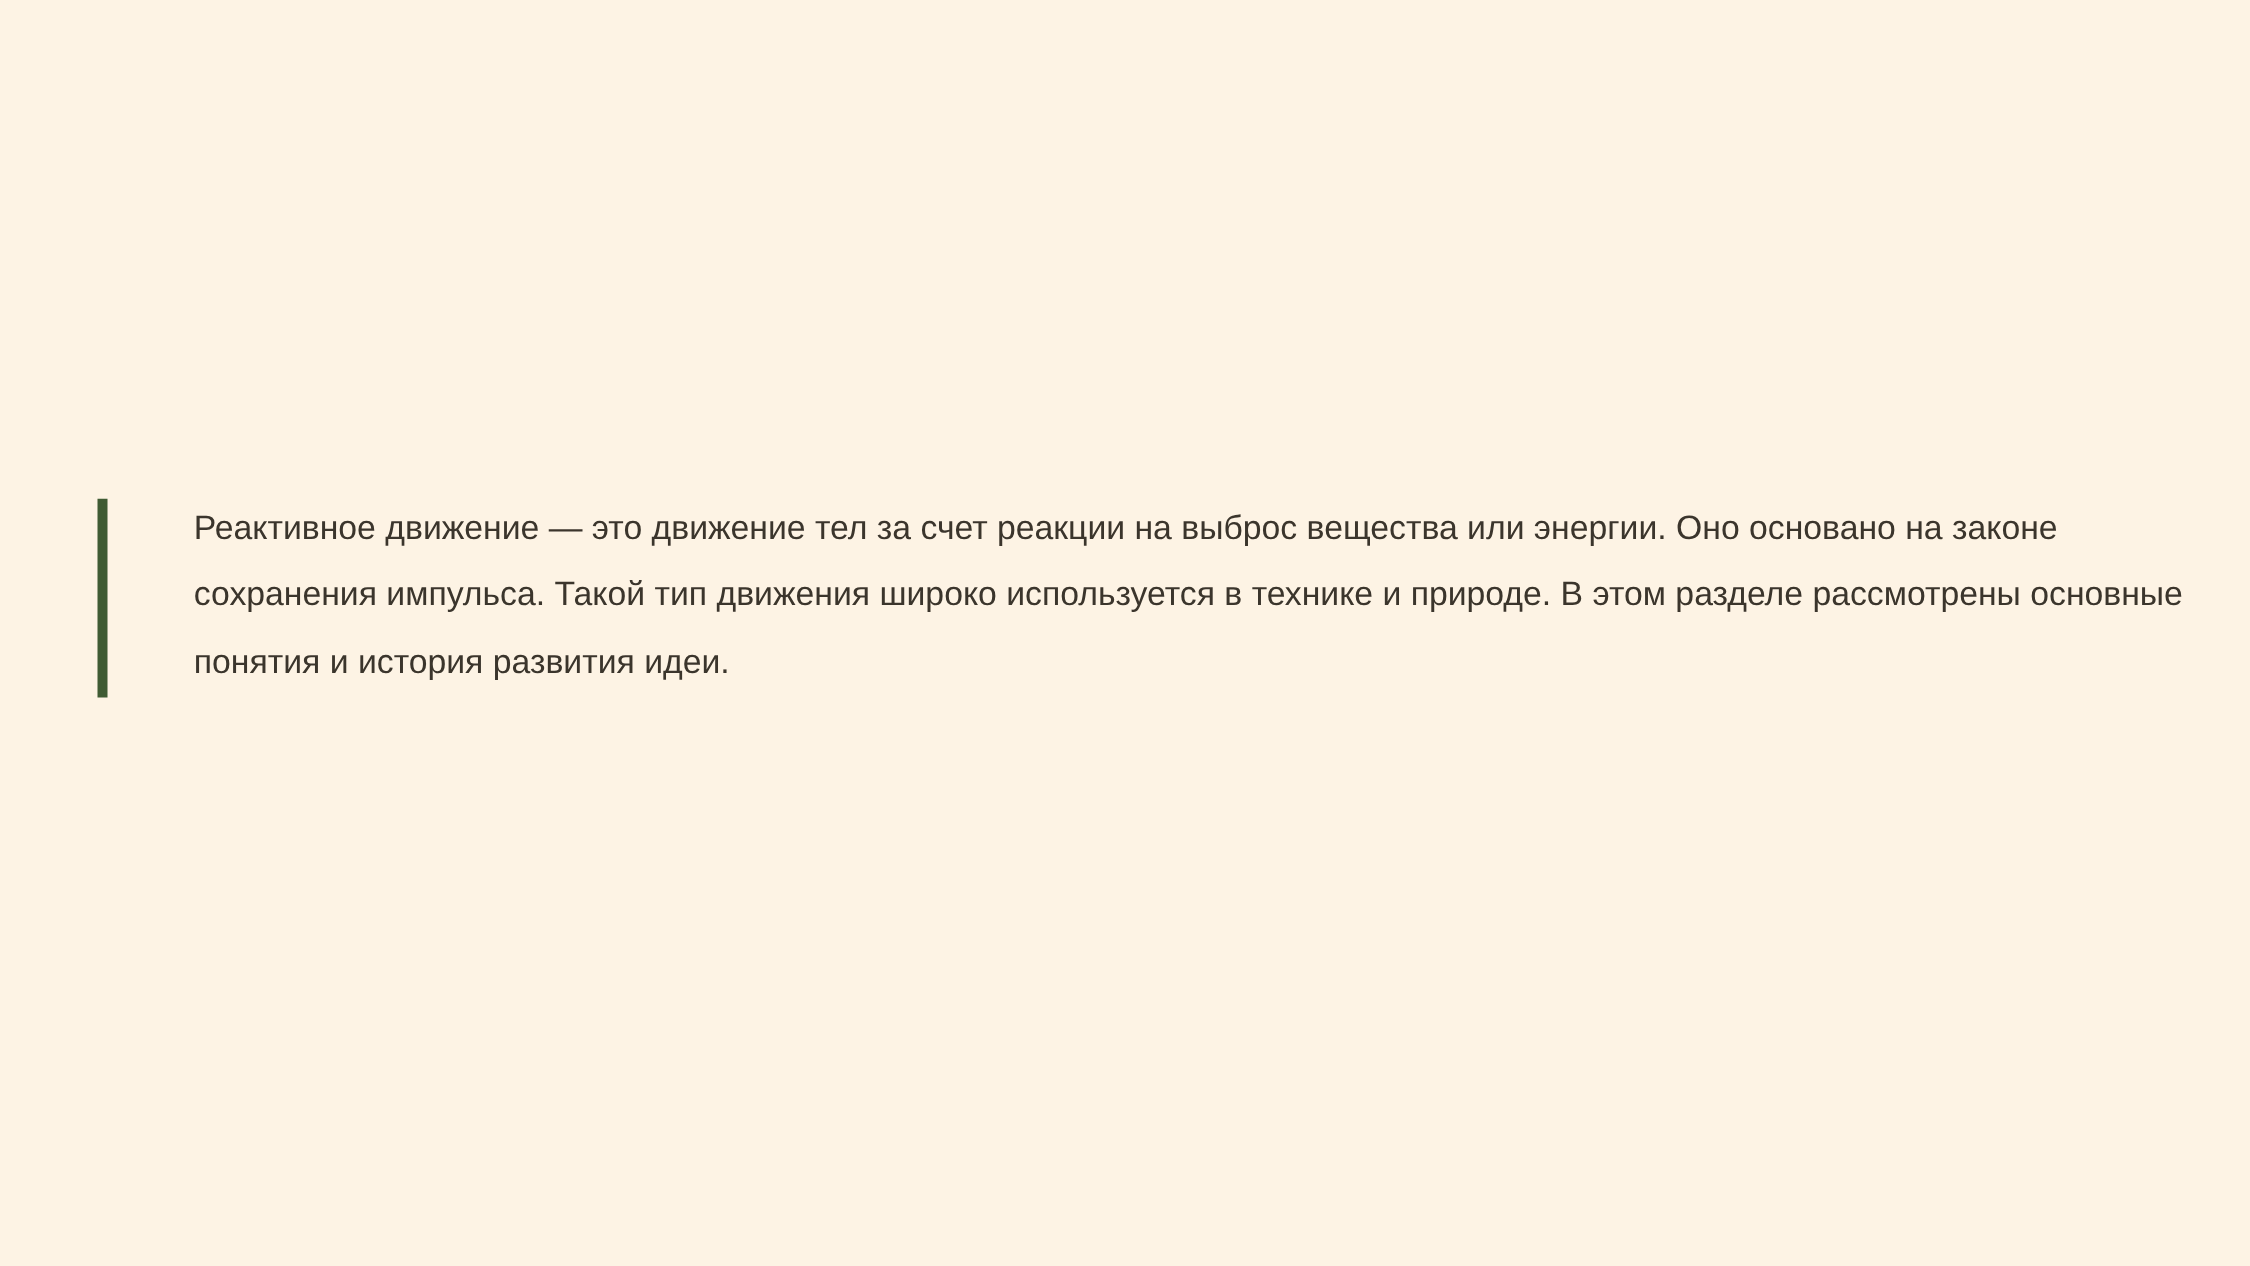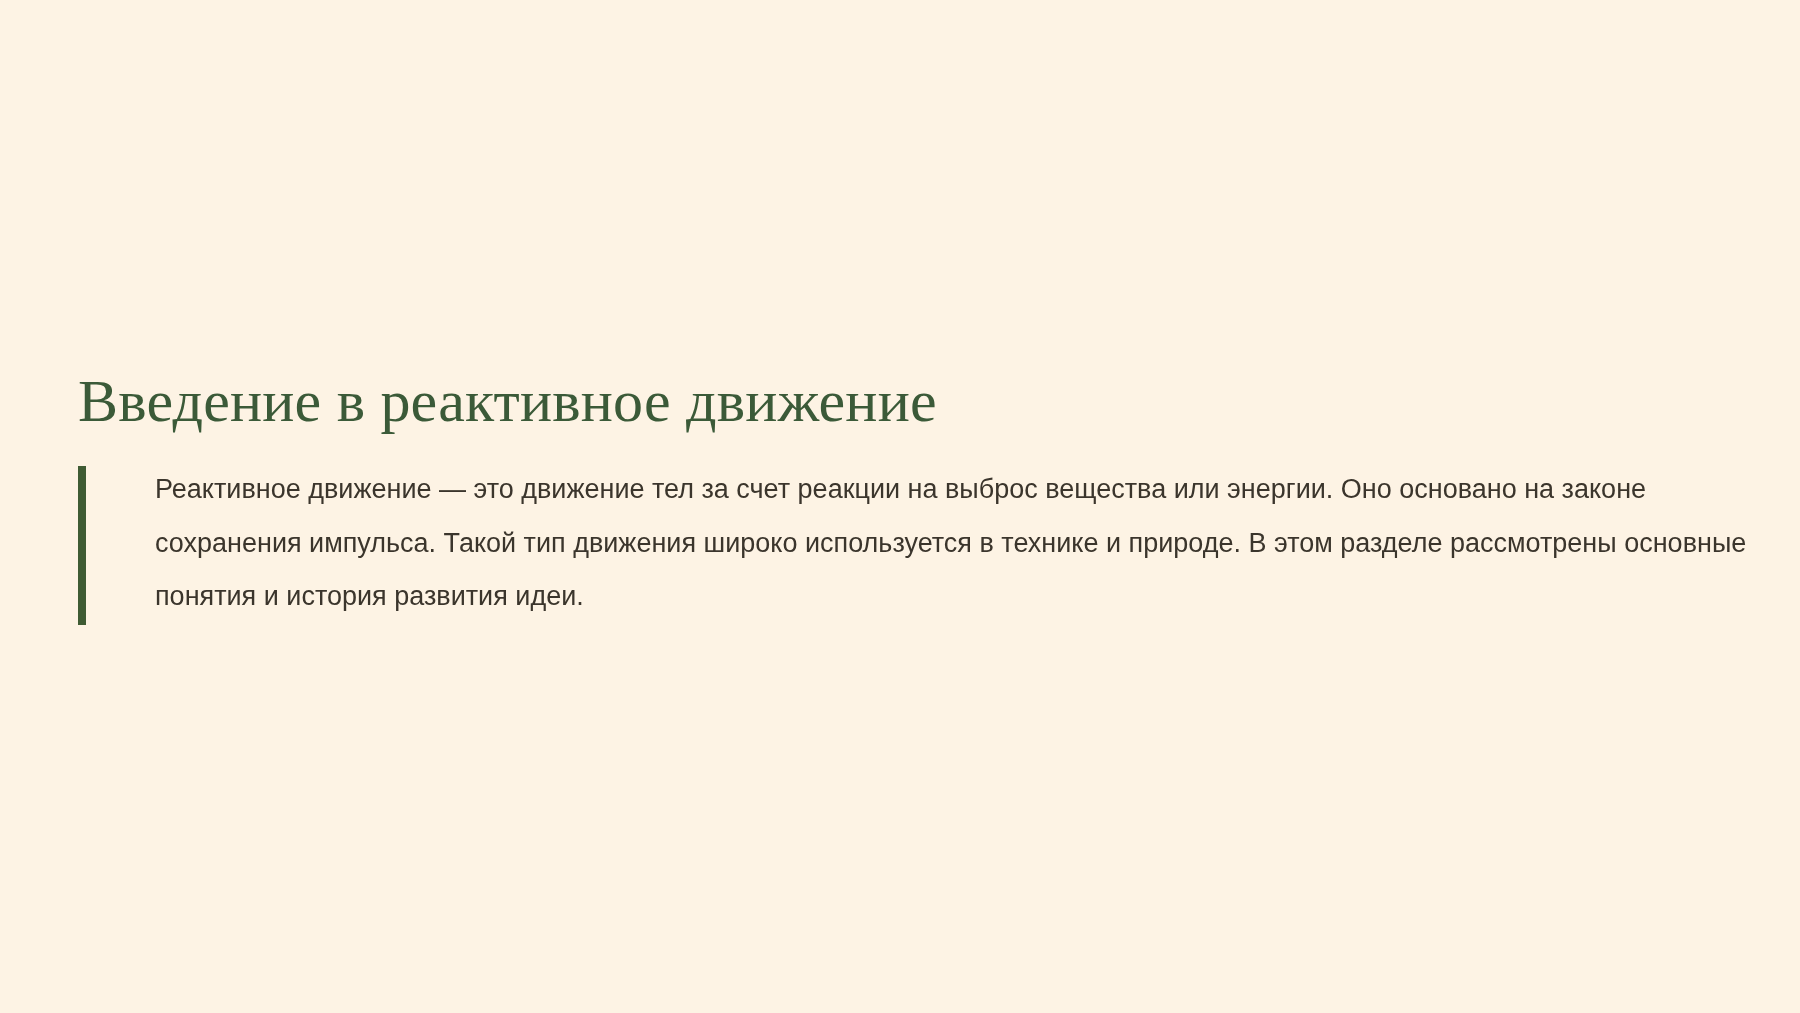--- a/index.html
+++ b/index.html
@@ -69,21 +69,20 @@
     text-align: left;
   }
 </style>
 </head>
 <body>
 
 <div class="page">
 
   <div class="content">
 
-    <h1 class="section-heading">Введение в реактивное движение</h1>
 
     <div class="intro-block">
       <span class="accent-bar"></span>
       <p class="intro-text">Реактивное движение — это движение тел за счет реакции на выброс вещества или энергии. Оно основано на законе сохранения импульса. Такой тип движения широко используется в технике и природе. В этом разделе рассмотрены основные понятия и история развития идеи.</p>
     </div>
 
   </div>
 
 </div>
 

